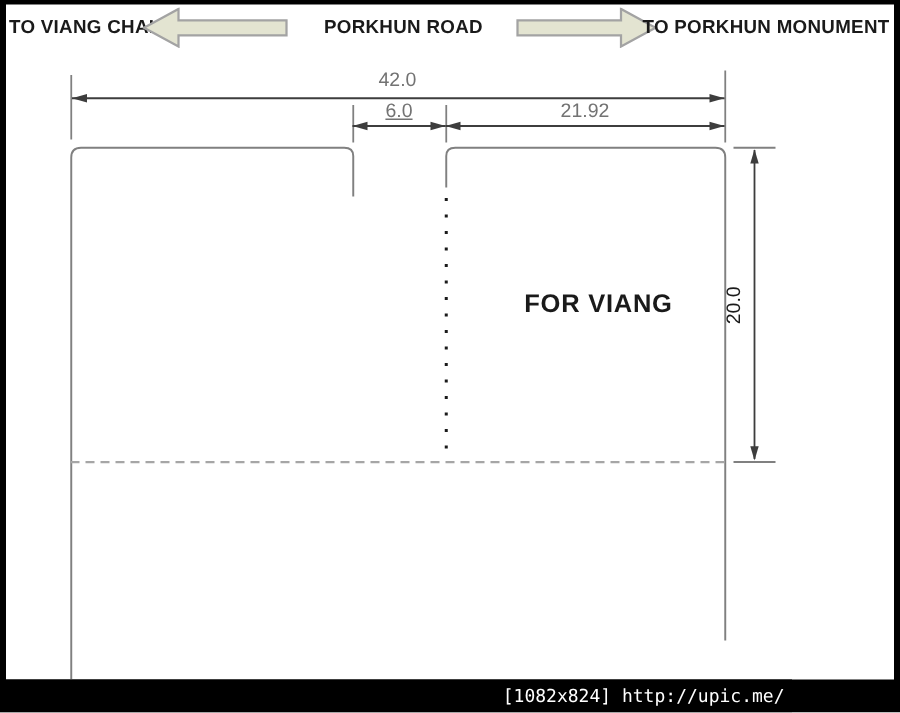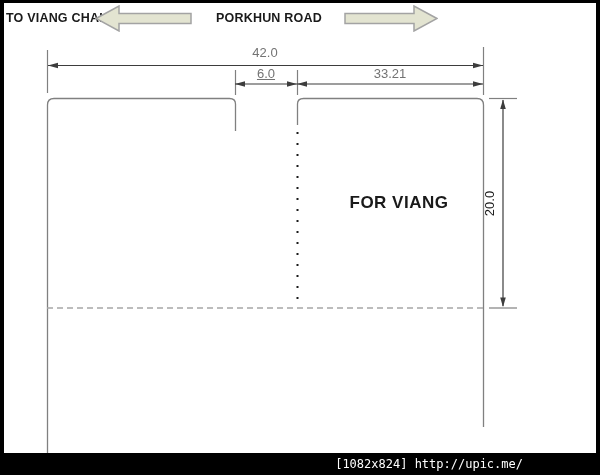--- a/index.html
+++ b/index.html
@@ -45,20 +45,21 @@
   <svg class="overlay-svg" style="left:95px;top:5px;" width="97" height="27">
     <polygon points="1,13.5 24,1 24,8.5 96,8.5 96,18.5 24,18.5 24,26" fill="#e3e4d1" stroke="#a3a3a3" stroke-width="1.5"></polygon>
   </svg>
 
   <div class="hdr" style="left:216px;top:11px;width:100px;text-align:center;">PORKHUN ROAD</div>
 
   <svg class="overlay-svg" style="left:344px;top:5px;" width="94" height="27">
     <polygon points="93,13.5 70,1 70,8.5 1,8.5 1,18.5 70,18.5 70,26" fill="#e3e4d1" stroke="#a3a3a3" stroke-width="1.5"></polygon>
   </svg>
 
+  <div class="hdr" style="right:7px;top:11px;">TO PORKHUN MONUMENT</div>
 
   <svg class="overlay-svg" width="600" height="453">
 
     <line x1="47.5" y1="50" x2="47.5" y2="93" stroke="#808080" stroke-width="1.2"></line>
     <line x1="483.5" y1="47" x2="483.5" y2="95" stroke="#808080" stroke-width="1.2"></line>
     <line x1="235.5" y1="70" x2="235.5" y2="95" stroke="#808080" stroke-width="1.2"></line>
     <line x1="297.5" y1="70" x2="297.5" y2="95" stroke="#808080" stroke-width="1.2"></line>
 
     <line x1="48" y1="65.5" x2="483" y2="65.5" stroke="#3d3d3d" stroke-width="1.2"></line>
     <polygon points="48,65.5 58,62.7 58,68.3" fill="#3d3d3d"></polygon>
@@ -82,21 +83,21 @@
 
     <line x1="489" y1="98.5" x2="517" y2="98.5" stroke="#808080" stroke-width="1.2"></line>
     <line x1="489" y1="308" x2="517" y2="308" stroke="#808080" stroke-width="1.2"></line>
     <line x1="503" y1="100" x2="503" y2="306" stroke="#3d3d3d" stroke-width="1.2"></line>
     <polygon points="503,99.5 500.2,109 505.8,109" fill="#3d3d3d"></polygon>
     <polygon points="503,307 500.2,297.5 505.8,297.5" fill="#3d3d3d"></polygon>
   </svg>
 
   <div class="dimnum" style="left:235px;top:45px;width:60px;">42.0</div>
   <div class="dimnum" style="left:236px;top:66px;width:60px;text-decoration:underline;">6.0</div>
-  <div class="dimnum" style="left:360px;top:66px;width:60px;">33.21</div>
+  <div class="dimnum" style="left:360px;top:66px;width:60px;">21.92</div>
   <div class="depth-label">20.0</div>
 
   <div class="rent">FOR VIANG</div>
 
   <div class="footer">
     <span>[1082x824] http://upic.me/</span>
   </div>
 </div>
 
 </body></html>

